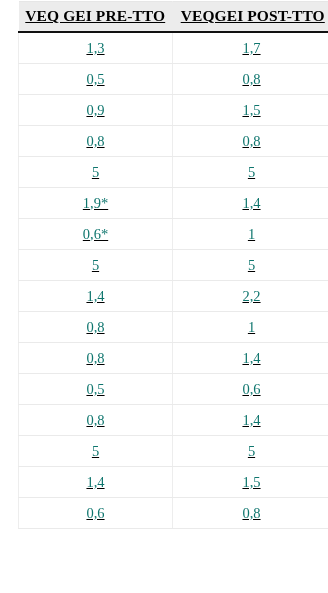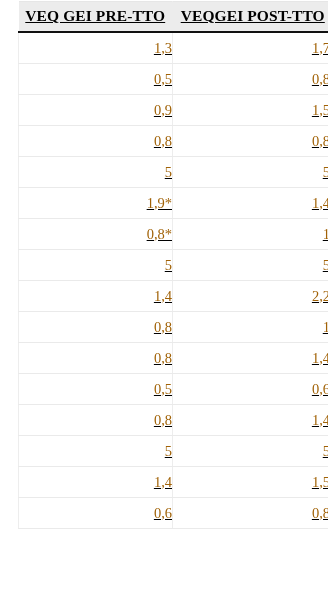--- a/index.html
+++ b/index.html
@@ -42,23 +42,23 @@
     border-top: 1px solid #e6e6e6;
     border-bottom: 2.5px solid #111111;
     white-space: nowrap;
   }
 
   thead th.th-left {
     border-right: 1px solid #ececec;
   }
 
   tbody td {
-    text-align: right;
+    text-align: center;
     font-size: 14.5px;
-    color: #a16207;
+    color: #0f766e;
     height: 30px;
     padding: 0;
     border-bottom: 1px solid #eaeaea;
     background: #ffffff;
     white-space: nowrap;
   }
 
   tbody tr td.cell-left {
     border-left: 1px solid #ededed;
     border-right: 1px solid #ededed;
@@ -101,21 +101,21 @@
         </tr>
         <tr>
           <td class="cell-left">5</td>
           <td class="cell-right">5</td>
         </tr>
         <tr>
           <td class="cell-left">1,9*</td>
           <td class="cell-right">1,4</td>
         </tr>
         <tr>
-          <td class="cell-left">0,8*</td>
+          <td class="cell-left">0,6*</td>
           <td class="cell-right">1</td>
         </tr>
         <tr>
           <td class="cell-left">5</td>
           <td class="cell-right">5</td>
         </tr>
         <tr>
           <td class="cell-left">1,4</td>
           <td class="cell-right">2,2</td>
         </tr>

